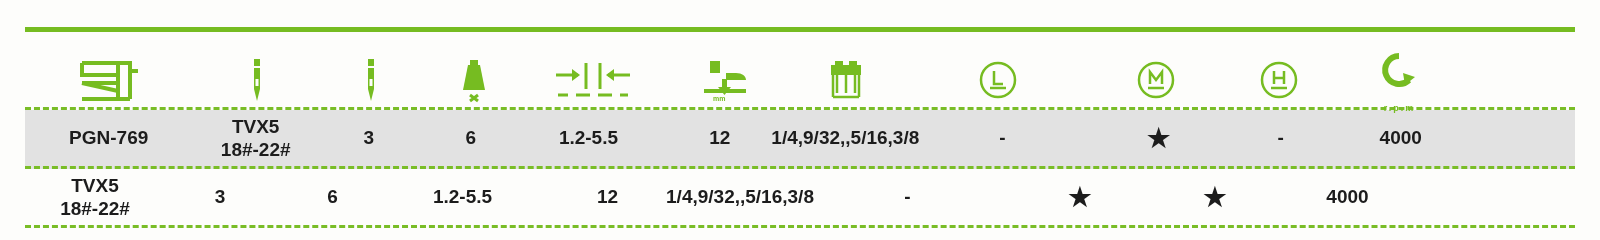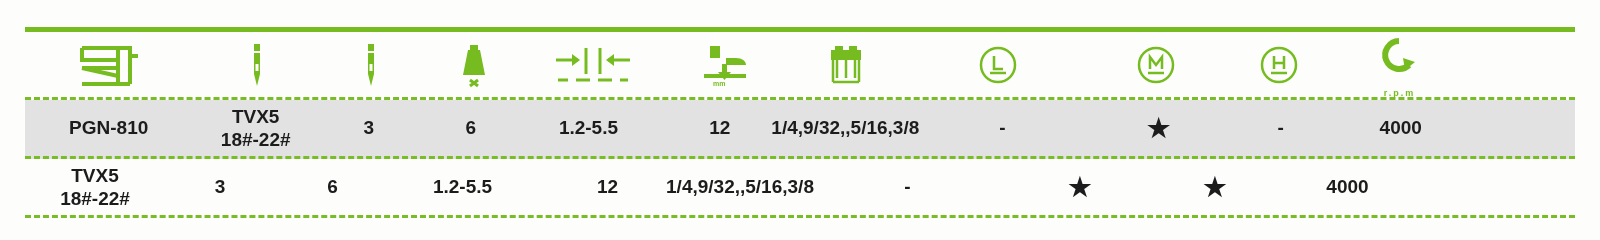--- a/index.html
+++ b/index.html
@@ -33,23 +33,24 @@
     top: 32px;
     width: 1550px;
   }
   .row {
     display: flex;
     align-items: center;
     width: 1550px;
     box-sizing: border-box;
   }
   .header-row {
-    height: 68px;
+    height: 58px;
     background: #fdfdfb;
     border-bottom: 3px dashed #79bd26;
+    margin-top: 20px;
   }
   .data-row {
     height: 59px;
     border-bottom: 3px dashed #79bd26;
   }
   .data-row.alt {
     background: #e2e2e2;
   }
   .cell {
     display: flex;
@@ -233,21 +234,21 @@
             <path d="M26 22 L38 26 L28 34 Z" fill="#76bc21"></path>
           </svg>
         </span>
         <span class="rpm-label">r.p.m</span>
       </div>
 
       <div class="cell c-rpm"></div>
     </div>
 
     <div class="row data-row alt">
-      <div class="cell c-model">PGN-810</div>
+      <div class="cell c-model">PGN-769</div>
       <div class="cell c-needle">
         <span class="line">TVX5</span>
         <span class="line">18#-22#</span>
       </div>
       <div class="cell c-nnum">3</div>
       <div class="cell c-thread">6</div>
       <div class="cell c-tension">1.2-5.5</div>
       <div class="cell c-stitch">12</div>
       <div class="cell c-lift">1/4,9/32,,5/16,3/8</div>
       <div class="cell c-gauge">

